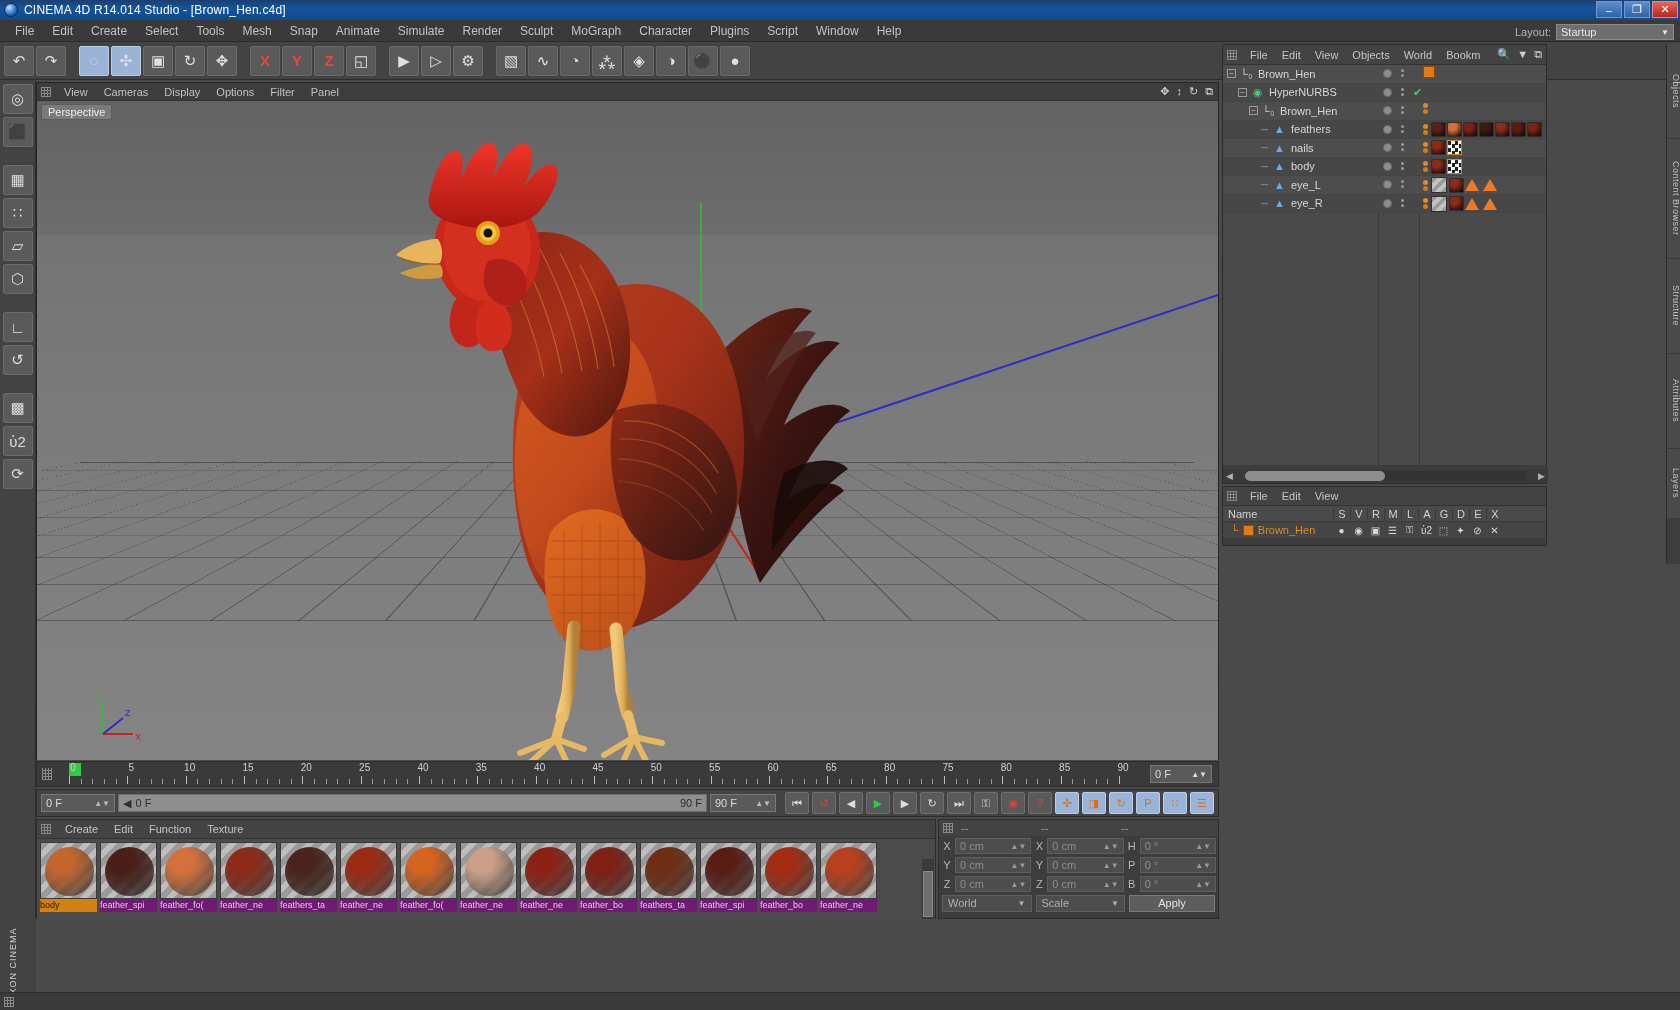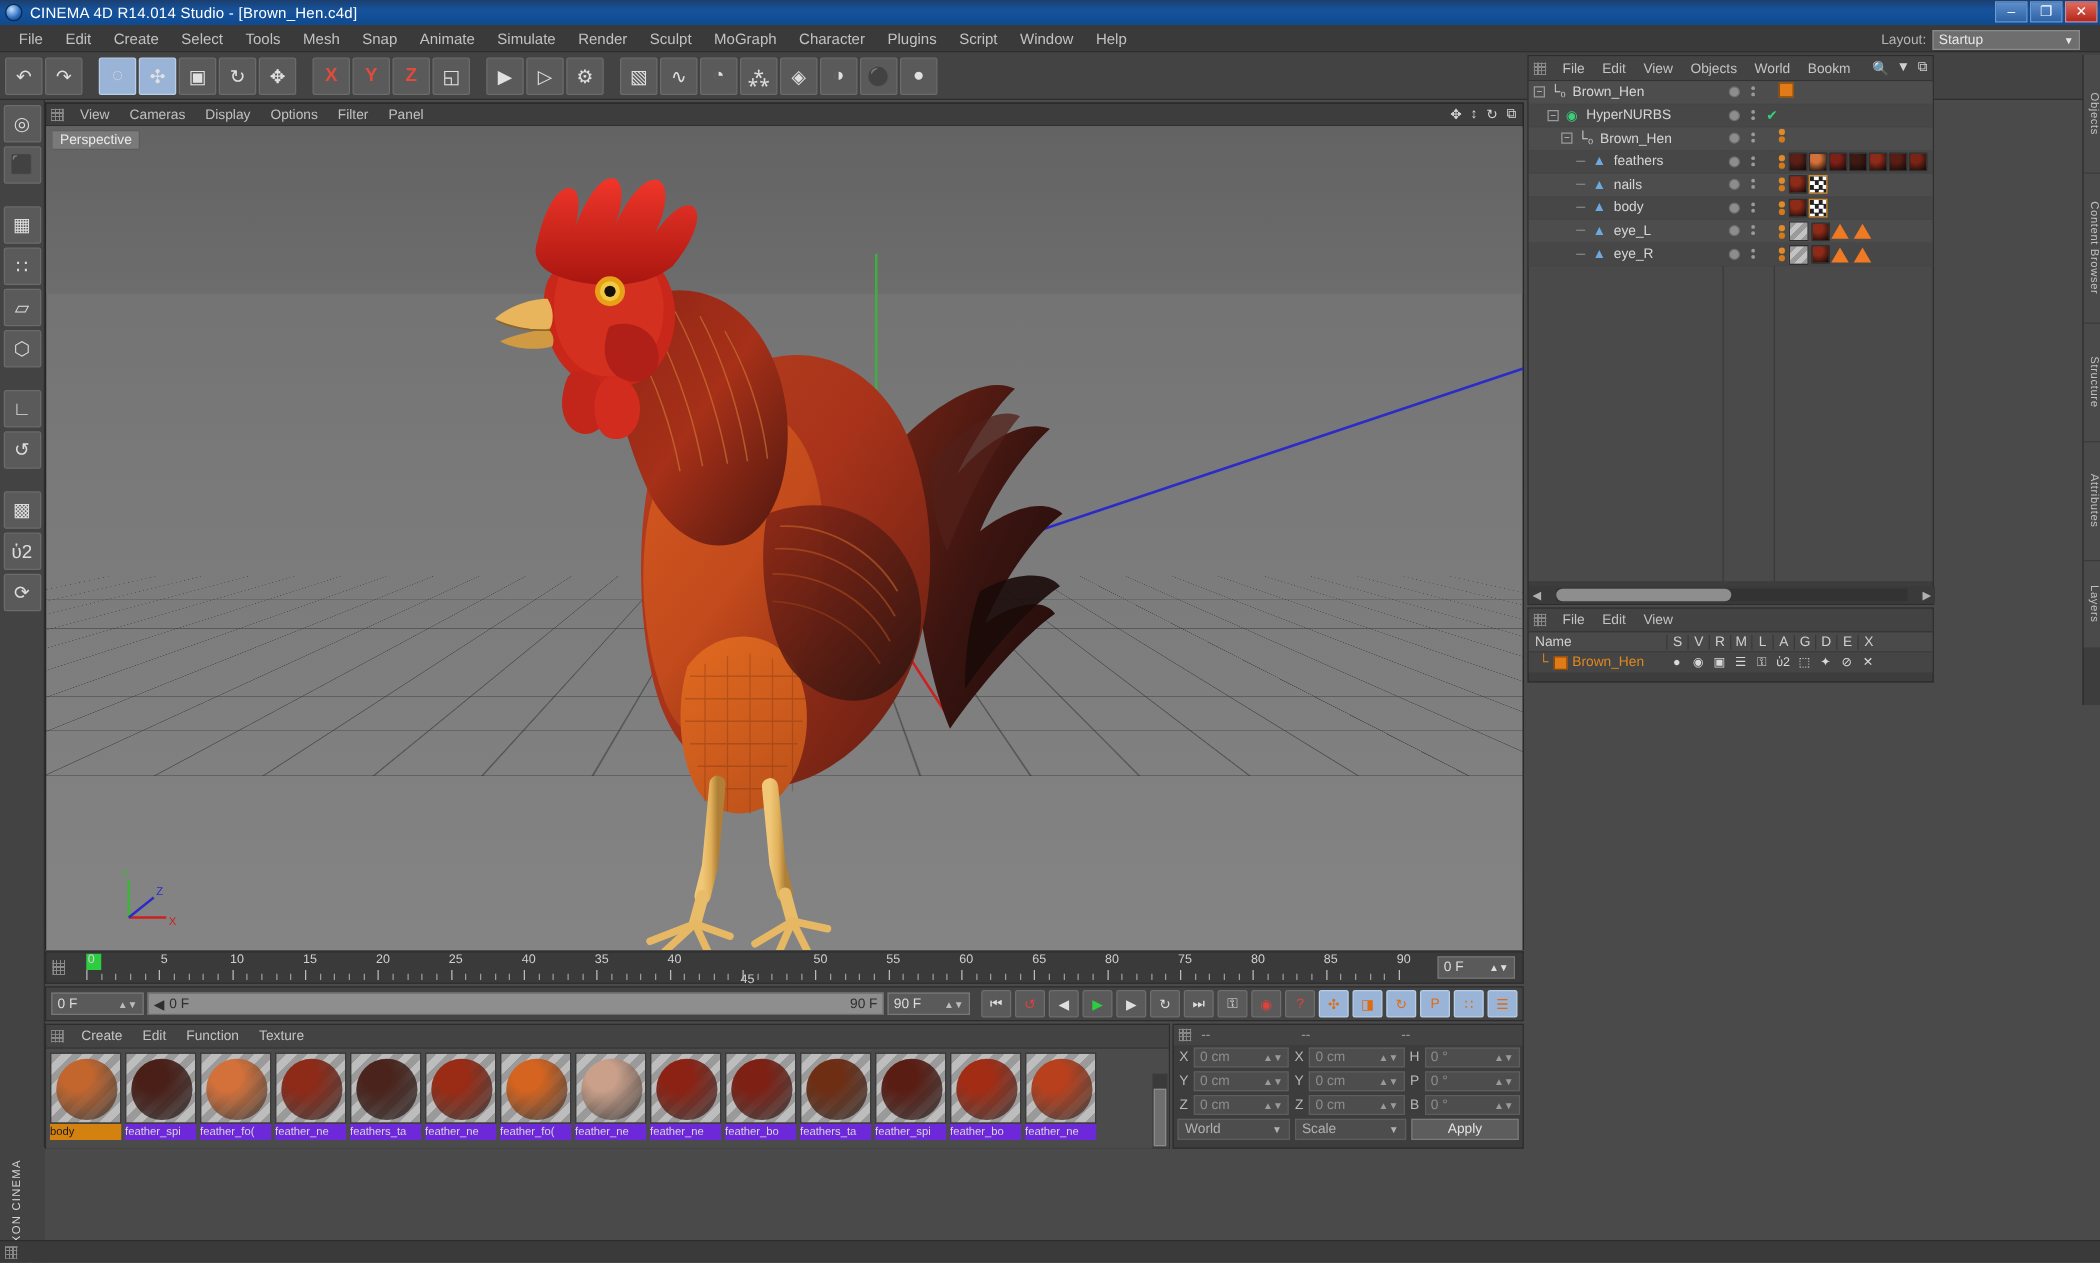--- a/index.html
+++ b/index.html
@@ -28,21 +28,21 @@
     font-size:11px; display:flex;align-items:center;justify-content:center;}
   .win-btn.close{ background:linear-gradient(#e06a5c,#b5271a); border-color:#d88; }
 
   
   .menubar{
     position:absolute; left:0; top:20px; width:1680px; height:22px;
     background:#3a3a3a; border-bottom:1px solid #2c2c2c;
     display:flex; align-items:center; padding-left:6px;
   }
   .menu-item{ padding:2px 9px; color:#c2c2c2; font-size:12px; cursor:default;}
-  .layout-box{ position:absolute; right:16px; top:3px; display:flex; align-items:center; gap:5px;}
+  .layout-box{ position:absolute; right:6px; top:3px; display:flex; align-items:center; gap:5px;}
   .layout-lbl{ color:#b4b4b4; font-size:11px;}
   .layout-sel{
     width:118px;height:16px;background:#6e6e6e;border:1px solid #8a8a8a;
     color:#e8e8e8;font-size:11px; padding:0 4px; display:flex;align-items:center;
   }
   .layout-sel .car{ margin-left:auto; font-size:8px; }
 
   
   .toolbar{
     position:absolute; left:0; top:42px; width:1680px; height:38px;
@@ -160,21 +160,21 @@
   .mm-menu .mi{ padding:1px 8px;font-size:11px;color:#c4c4c4;}
   .mm-body{ position:relative; height:80px; background:#4b4b4b;
     display:flex; gap:3px; padding:3px 0 0 3px; overflow:hidden;}
   .mat{ width:57px; }
   .mat .sw{
     width:57px;height:57px; position:relative; overflow:hidden;
     background:repeating-linear-gradient(135deg,#9a9a9a 0 6px,#bdbdbd 6px 12px);
     border:1px solid #3a3a3a;
   }
   .mat .ball{ position:absolute; left:4px; top:4px; width:49px;height:49px;border-radius:50%;}
-  .mat .nm{ font-size:9px; color:#d8d8d8; background:#6d28d9;
+  .mat .nm{ font-size:9px; color:#d8d8d8; background:#701a75;
     white-space:nowrap; overflow:hidden; padding-top:1px; height:13px;}
   .mat.sel .nm{ background:#d4820f; color:#1b1b1b; }
   .mm-scroll{ position:absolute; right:1px; top:20px; width:12px; height:78px; background:#3a3a3a;}
   .mm-scroll .thumb{ width:10px;height:46px;margin:12px auto 0;background:#6f6f6f;border:1px solid #8a8a8a;}
 
   
   .coord{
     position:absolute; left:938px; top:819px; width:281px; height:100px;
     background:#3d3d3d; border:1px solid #2c2c2c;
   }
@@ -585,21 +585,21 @@
         <div class="tick" style="left: 443.667px;"></div>
         <div class="tick" style="left: 455.333px;"></div>
         <div class="tick" style="left: 467px;"></div>
         <div class="tick tickM" style="left: 478.667px;"></div>
         <div class="lbl" style="left: 482.667px;">40</div>
         <div class="tick" style="left: 490.333px;"></div>
         <div class="tick" style="left: 502px;"></div>
         <div class="tick" style="left: 513.667px;"></div>
         <div class="tick" style="left: 525.333px;"></div>
         <div class="tick tickM" style="left: 537px;"></div>
-        <div class="lbl" style="left: 541px; margin-top: 16px;">45</div>
+        <div class="lbl" style="left: 541px;">45</div>
         <div class="tick" style="left: 548.667px;"></div>
         <div class="tick" style="left: 560.333px;"></div>
         <div class="tick" style="left: 572px;"></div>
         <div class="tick" style="left: 583.667px;"></div>
         <div class="tick tickM" style="left: 595.333px;"></div>
         <div class="lbl" style="left: 599.333px;">50</div>
         <div class="tick" style="left: 607px;"></div>
         <div class="tick" style="left: 618.667px;"></div>
         <div class="tick" style="left: 630.333px;"></div>
         <div class="tick" style="left: 642px;"></div>

